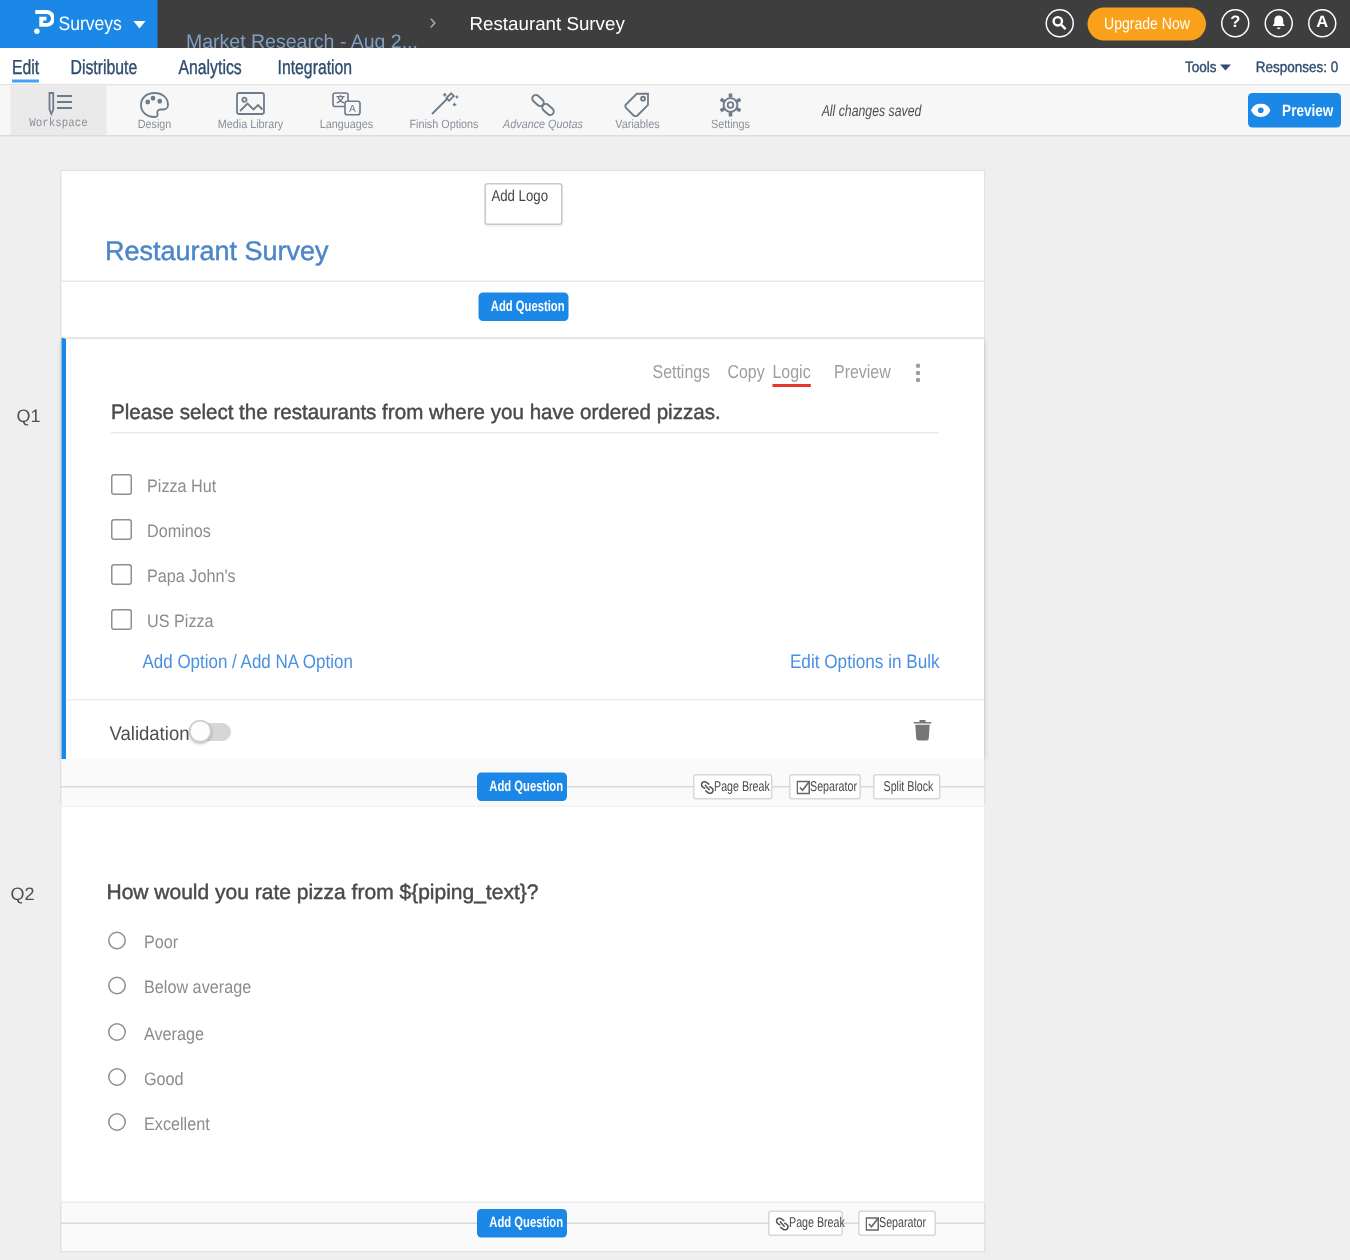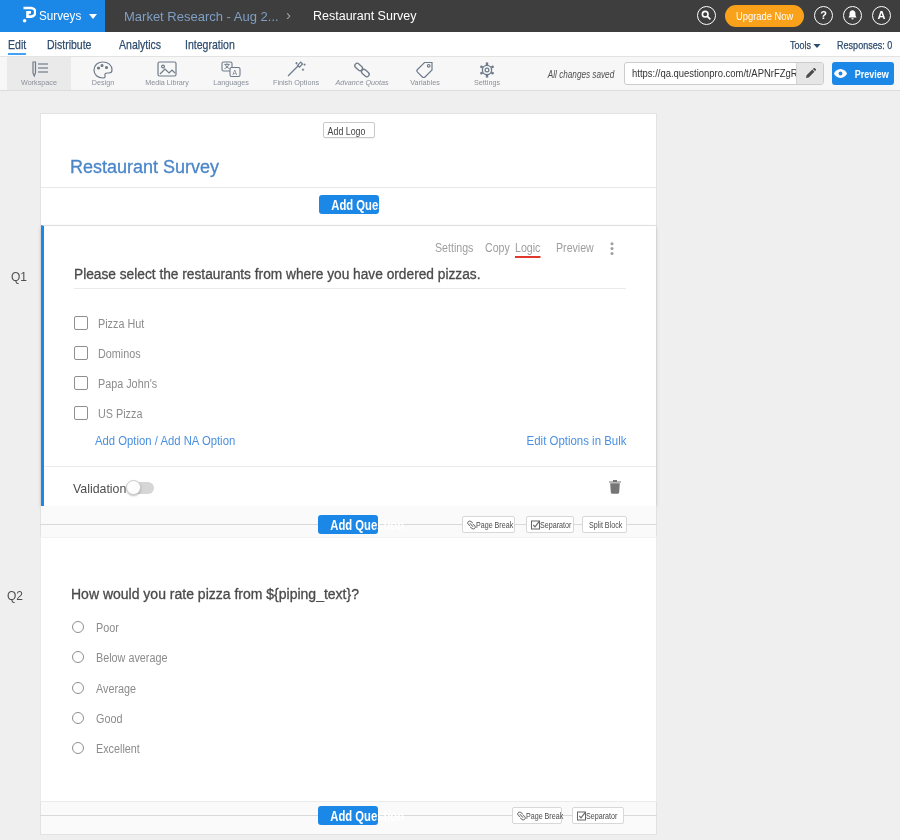--- a/index.html
+++ b/index.html
@@ -3,52 +3,52 @@
 <meta charset="utf-8">
 <style>
 * { margin:0; padding:0; box-sizing:border-box; }
 html,body { width:900px; height:840px; background:#efefef; font-family:"Liberation Sans", sans-serif; overflow:hidden; position:relative; }
 
 
 .topbar { position:absolute; left:0; top:0; width:900px; height:32px; background:#3e3e3e; }
 .logoarea { position:absolute; left:0; top:0; width:105px; height:33px; background:#1b87e6; }
 .surveys-txt { position:absolute; left:39px; top:8px; color:#fff; font-size:13px; transform:scaleX(0.9); transform-origin:0 50%; }
 .caret-w { position:absolute; left:89px; top:14px; width:0; height:0; border-left:4.5px solid transparent; border-right:4.5px solid transparent; border-top:5px solid #fff; }
-.crumb1 { position:absolute; left:124px; top:9px; color:#7f9fc4; font-size:13px; }
+.crumb1 { position:absolute; left:124px; top:20px; color:#7f9fc4; font-size:13px; }
 .crumb-sep { position:absolute; left:286px; top:6px; color:#a5a5a5; font-size:15px; }
 .crumb2 { position:absolute; left:313px; top:9px; color:#fff; font-size:12.5px; }
 .tb-circle { position:absolute; top:6px; width:19px; height:19px; border:1.4px solid #fff; border-radius:50%; color:#fff; text-align:center; font-size:11px; font-weight:bold; line-height:17px; }
 .upgrade { position:absolute; left:725px; top:5px; width:79px; height:22px; background:#f9a11b; border-radius:11px; color:#fff; font-size:11px; font-weight:normal; text-align:center; line-height:22px; }
 .upgrade span { display:inline-block; transform:scaleX(0.85); }
 
 
 .tabsrow { position:absolute; left:0; top:32px; width:900px; height:25px; background:#fff; border-bottom:1px solid #e3e3e3; }
 .tab { position:absolute; top:5px; color:#2e4c6e; font-size:13.5px; transform:scaleX(0.78); transform-origin:0 50%; white-space:nowrap; -webkit-text-stroke:0.25px #2e4c6e; }
 .tab.active { border-bottom:2px solid #42a0f5; padding-bottom:1px; }
 .rtab { position:absolute; top:8px; color:#2e4c6e; font-size:10px; white-space:nowrap; -webkit-text-stroke:0.25px #2e4c6e; transform:scaleX(0.9); transform-origin:0 50%; }
 
 
 .toolbar { position:absolute; left:0; top:57px; width:900px; height:34px; background:#f7f7f7; border-bottom:1px solid #dcdcdc; }
 .tool { position:absolute; top:0; height:33px; text-align:center; }
 .tool .lbl { position:absolute; bottom:3px; width:100%; font-size:8px; color:#8a8f99; transform:scaleX(0.9); }
 .tool svg { position:absolute; top:4px; left:50%; transform:translateX(-50%); }
-.tool.active { background:#ebeaea; }
+.tool.active { background:#ebeaea;font-family:Liberation Mono, monospace; }
 .saved { position:absolute; top:11px; right:286px; font-style:italic; font-size:10.5px; color:#4f4f4f; transform:scaleX(0.78); transform-origin:100% 50%; white-space:nowrap; }
 .urlbox { position:absolute; left:624px; top:5px; width:200px; height:23px; background:#fff; border:1px solid #ccc; border-radius:3px; }
 .urlbox .u { position:absolute; left:7px; top:4px; font-size:11px; color:#333; transform:scaleX(0.86); transform-origin:0 50%; white-space:nowrap; }
 .previewbtn { position:absolute; left:832px; top:5px; width:62px; height:23px; background:#1b87e6; border-radius:3px; color:#fff; font-size:11px; font-weight:bold; display:flex; align-items:center; justify-content:center; }
 .previewbtn span { display:inline-block; transform:scaleX(0.82); }
 
 
 .card1 { position:absolute; left:40px; top:113px; width:617px; height:393px; background:#fff; border:1px solid #e3e3e3; }
-.addlogo { position:absolute; left:50%; transform:translateX(-50%); top:8px; height:16px; width:52px; text-align:center; background:#fff; border:1px solid #c9c9c9; border-radius:2px; font-size:10.5px; color:#444; line-height:16px; box-shadow:0 1px 1px rgba(0,0,0,0.05); white-space:nowrap; overflow:visible; }
+.addlogo { position:absolute; left:50%; transform:translateX(-50%); top:8px; height:28px; width:52px; text-align:center; background:#fff; border:1px solid #c9c9c9; border-radius:2px; font-size:10.5px; color:#444; line-height:16px; box-shadow:0 1px 1px rgba(0,0,0,0.05); white-space:nowrap; overflow:visible; }
 .addlogo span { display:inline-block; transform:scaleX(0.84); transform-origin:50% 50%; margin-left:-4px; }
 .stitle { position:absolute; left:29px; top:43px; font-size:18px; color:#4a86c8; -webkit-text-stroke:0.3px #4a86c8; }
 .hdr-border { position:absolute; left:0; top:73px; width:100%; border-bottom:1px solid #e8e8e8; }
-.addq { background:#1b87e6; border-radius:3px; color:#fff; font-size:15px; font-weight:bold; text-align:left; height:19px; line-height:19px; width:60px; white-space:nowrap; }
+.addq { background:#1b87e6; border-radius:3px; color:#fff; font-size:10px; font-weight:bold; text-align:left; height:19px; line-height:19px; width:60px; white-space:nowrap; }
 .addq span { display:inline-block; transform:scaleX(0.75); }
 
 
 .q1block { position:absolute; left:0; top:111px; width:615px; height:281px; background:#fff; border-top:1px solid #e0e0e0; border-left:3px solid #1b87e6; box-shadow:0 2px 4px rgba(0,0,0,0.15); }
 .mitem { position:absolute; top:15px; font-size:12.5px; color:#9e9e9e; transform:scaleX(0.85); transform-origin:0 50%; white-space:nowrap; }
 .mitem.logic { border-bottom:2px solid #e0382d; padding-bottom:1px; }
 .dots { position:absolute; top:13px; left:563px; color:#9e9e9e; font-size:12px; line-height:5.5px; text-align:center; width:6px; }
 .qtext { position:absolute; left:30px; top:40px; width:563px; font-size:14px; color:#4a4a4a; border-bottom:1px solid #eaeaea; padding-bottom:6px; transform:scaleX(0.98); transform-origin:0 0; white-space:nowrap; -webkit-text-stroke:0.3px #4a4a4a; }
 .optrow { position:absolute; left:30px; height:14px; }
 .cbox { position:absolute; left:0; top:0; width:14px; height:14px; border:1px solid #8f8f8f; border-radius:2px; background:#fff; }
@@ -188,28 +188,20 @@
           <line x1="13.3" y1="11.5" x2="15.6" y2="12.8"></line>
         <line x1="2.4" y1="12.8" x2="4.7" y2="11.5"></line>
           <line x1="13.3" y1="6.5" x2="15.6" y2="5.2"></line>
       </g>
       <circle cx="9" cy="9" r="4.6" stroke-width="1.3" fill="#f7f7f7"></circle>
       <circle cx="9" cy="9" r="1.9" stroke-width="1.2"></circle>
     </svg>
     <div class="lbl">Settings</div>
   </div>
   <div class="saved">All changes saved</div>
-  <div class="urlbox">
-      <span class="u">https://qa.questionpro.com/t/APNrFZgR</span>
-    <div style="position:absolute;right:0;top:0;width:27px;height:21px;background:#e6e6e6;border-left:1px solid #d5d5d5;border-radius:0 2px 2px 0;">
-    <svg style="position:absolute;left:8px;top:5px" width="11" height="11" viewBox="0 0 11 11">
-          <path d="M1.6 7.3 L1 10 l2.7-.6 L9.4 3.7 7.3 1.6 z M7.9 1 l0.7-0.7 a0.9 0.9 0 0 1 1.3 0 l0.8 0.8 a0.9 0.9 0 0 1 0 1.3 L10 3.1 z" fill="#4b4b4b"></path>
-        </svg>
-    </div>
-  </div>
   <div class="previewbtn">
       <svg width="13" height="9" viewBox="0 0 13 9" style="margin-right:4px">
         <path d="M6.5 0 C3.2 0 1 2.2 0 4.5 C1 6.8 3.2 9 6.5 9 C9.8 9 12 6.8 13 4.5 C12 2.2 9.8 0 6.5 0 z" fill="#fff"></path>
         <circle cx="6.5" cy="4.5" r="1.9" fill="#1b87e6"></circle>
       </svg>
       <span>Preview</span>
     </div>
 </div>
 
 <div class="card1">

